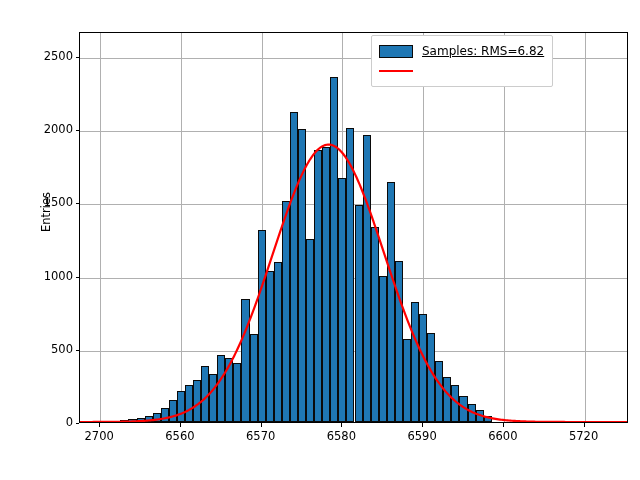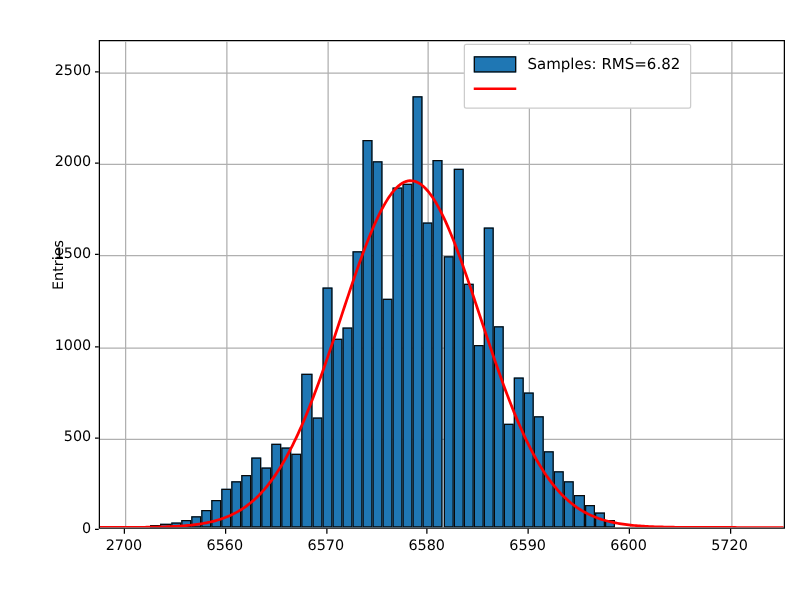--- a/index.html
+++ b/index.html
@@ -122,20 +122,21 @@
     content: "";
     position: absolute;
     left: 0; right: 0; top: 5.5px;
     height: 2px;
     background: #ff0000;
   }
   .legend-label {
     font-size: 12px;
     color: #000000;
     white-space: nowrap;
+    text-decoration: underline;
   }
 </style>
 </head>
 <body>
 
 <div id="figure">
 
 
   <div id="axes">
     <div id="grid-layer">

